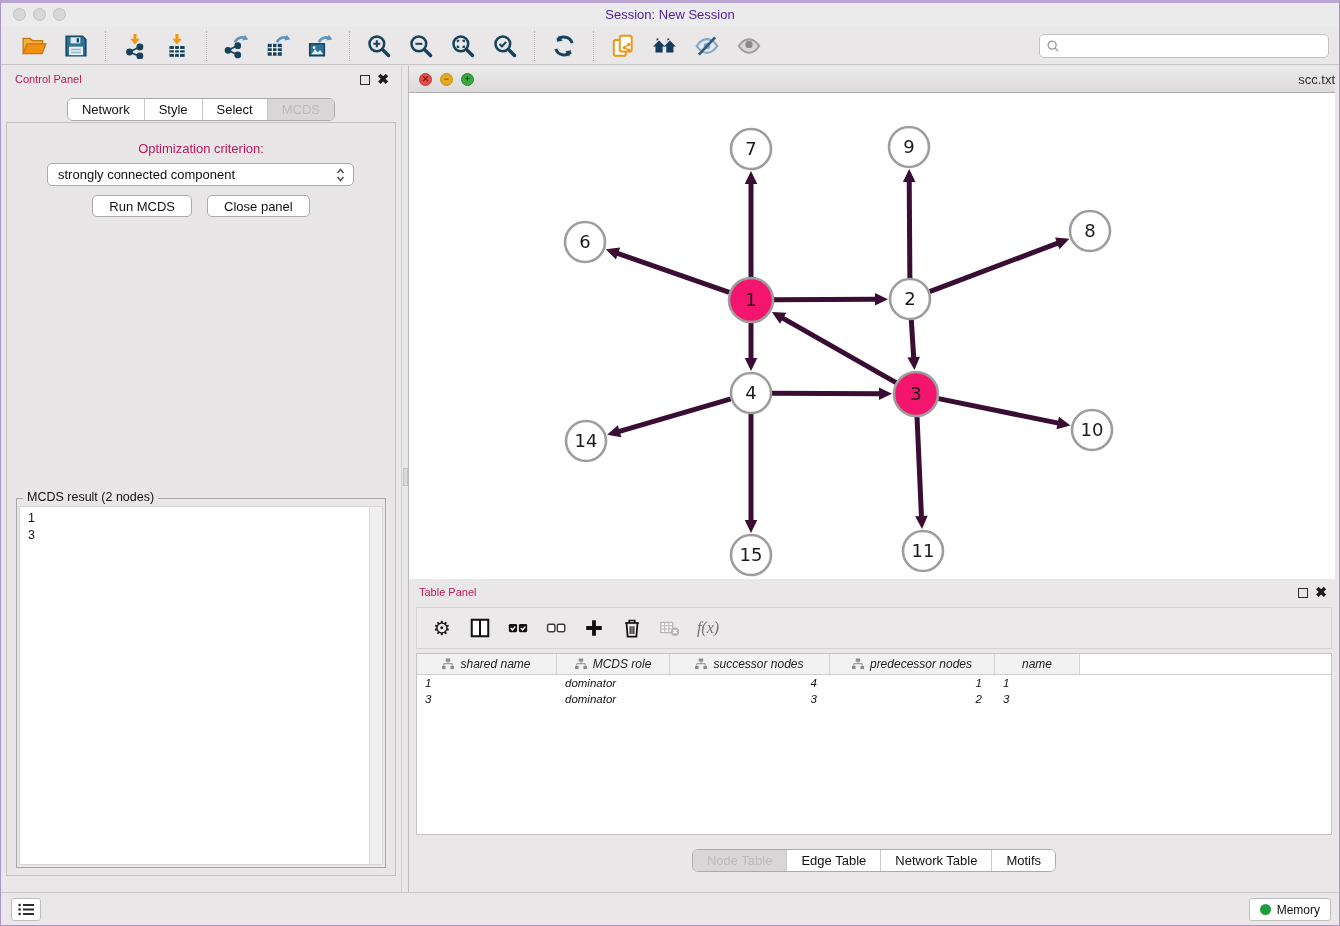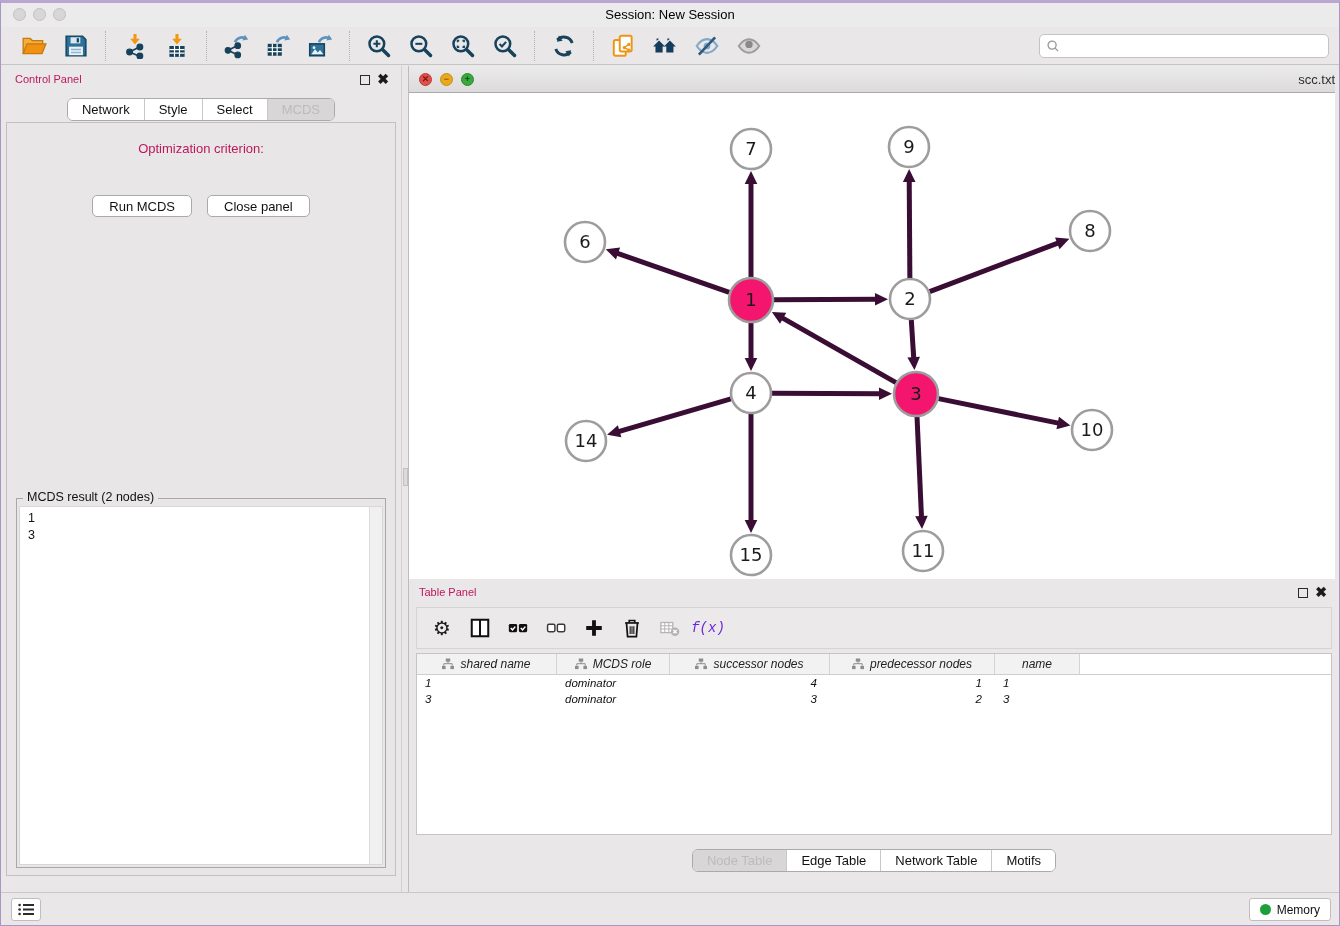--- a/index.html
+++ b/index.html
@@ -2,21 +2,21 @@
 <html><head>
 <meta charset="utf-8">
 <style>
   * { margin:0; padding:0; box-sizing:border-box; }
   html,body { width:1340px; height:926px; }
   body { font-family:"Liberation Sans", sans-serif; background:#E9E7E7; position:relative; overflow:hidden; }
   #app { position:absolute; inset:0; border:1px solid #A796C6; border-top:3px solid #B9A7D2; background:#E9E7E7; }
 
   
   .titlebar { position:absolute; left:0; right:0; top:0; height:24px; background:#ECEBEB; }
-  .titlebar .title { position:absolute; left:0; right:0; top:4px; text-align:center; font-size:13px; color:#000000; }
+  .titlebar .title { position:absolute; left:0; right:0; top:4px; text-align:center; font-size:13px; color:#4c1d95; }
   .tl-dot { position:absolute; top:5px; width:13px; height:13px; border-radius:50%; background:#D8D6D6; border:1px solid #C2C0C0; }
 
   
   .toolbar { position:absolute; left:0; right:0; top:24px; height:38px; background:#E9E7E7; border-bottom:1px solid #C6C4C4; display:flex; align-items:center; padding-left:12px; }
   .tbtn { width:30px; height:30px; margin:0 6px; display:flex; align-items:center; justify-content:center; }
   .tbtn svg { width:26px; height:26px; }
   .tsep { width:1px; height:30px; margin:0 8px; border-left:1px dotted #B4B2B2; }
   .searchbox { position:absolute; right:10px; top:7px; width:290px; height:24px; background:#fff; border:1px solid #C4C2C2; border-radius:5px; display:flex; align-items:center; padding-left:6px; }
   .searchbox svg { width:15px; height:15px; }
   .searchbox input { border:none; outline:none; flex:1; height:20px; font-size:12px; background:transparent; }
@@ -58,21 +58,21 @@
   .mac-grn { left:52px; background:#39A83F; border:1px solid #2A8A30; color:#0E5213; }
   .net-canvas { position:absolute; left:0; top:27px; width:926px; height:502px; background:#fff; }
   .net-resize-handle { position:absolute; bottom:1px; left:444px; width:15px; height:8px; background:#D4D2D2; border:1px solid #BDBBBB; }
 
   
   .table-panel { position:absolute; left:408px; top:576px; right:0; height:295px; background:#E9E7E7; }
   .tp-toolbar { position:absolute; left:7px; right:7px; top:28px; height:42px; background:#EBE9E9; border:1px solid #D5D3D3; display:flex; align-items:center; padding-left:10px; }
   .tp-ic { width:30px; height:30px; margin-right:8px; display:flex; align-items:center; justify-content:center; }
   .tp-ic svg { width:22px; height:22px; }
   .gear-glyph { font-family:"DejaVu Sans", sans-serif; font-size:20px; color:#1A1A1A; line-height:1; }
-  .fx-glyph { font-family:Liberation Mono, monospace; font-style:italic; font-size:14px; color:#6d28d9; }
+  .fx-glyph { font-family:Liberation Serif, serif; font-style:italic; font-size:16px; color:#737373; }
   .tp-table { position:absolute; left:7px; right:7px; top:74px; height:182px; background:#fff; border:1px solid #C6C4C4; overflow:hidden;font-style:italic; }
   .thead { display:grid; grid-template-columns:140px 113px 160px 165px 85px 1fr; height:21px; border-bottom:1px solid #CFCDCD; }
   .th { background:#F3F2F2; border-right:1px solid #D5D3D3; display:flex; align-items:center; justify-content:center; gap:6px; font-size:12px; color:#222; overflow:hidden; }
   .th.plain { background:#fff; border-right:none; }
   .trow { display:grid; grid-template-columns:140px 113px 160px 165px 85px 1fr; height:16px; font-size:11.5px; color:#111; }
   .td { overflow:hidden; white-space:nowrap; display:flex; align-items:center; padding:0 8px; }
   .td.r { justify-content:flex-end; padding-right:13px; }
   .tp-tabs { position:absolute; left:0; right:0; top:270px; display:flex; justify-content:center; }
 
   
@@ -246,20 +246,27 @@
     <div class="cp-tabs">
       <div class="seg" id="cp-tabs-seg">
           <span class="tab">Network</span>
           <span class="tab">Style</span>
           <span class="tab">Select</span>
           <span class="tab active">MCDS</span>
         </div>
     </div>
     <div class="cp-body">
       <div class="opt-label">Optimization criterion:</div>
+      <div class="selectbox">
+        <span class="selval">strongly connected component</span>
+        <svg width="9" height="16" viewBox="0 0 9 16">
+            <path d="M1.5 6L4.5 2.5 7.5 6" stroke="#555" stroke-width="1.6" fill="none"></path>
+            <path d="M1.5 10l3 3.5 3-3.5" stroke="#555" stroke-width="1.6" fill="none"></path>
+          </svg>
+      </div>
       <div class="btn-row">
         <div class="pushbtn">Run MCDS</div>
         <div class="pushbtn">Close panel</div>
       </div>
       <div class="result-box">
         <span class="result-legend">MCDS result (2 nodes)</span>
         <div class="result-inner">
           <div class="result-lines" id="result-lines">
               <div>1</div>
               <div>3</div>

